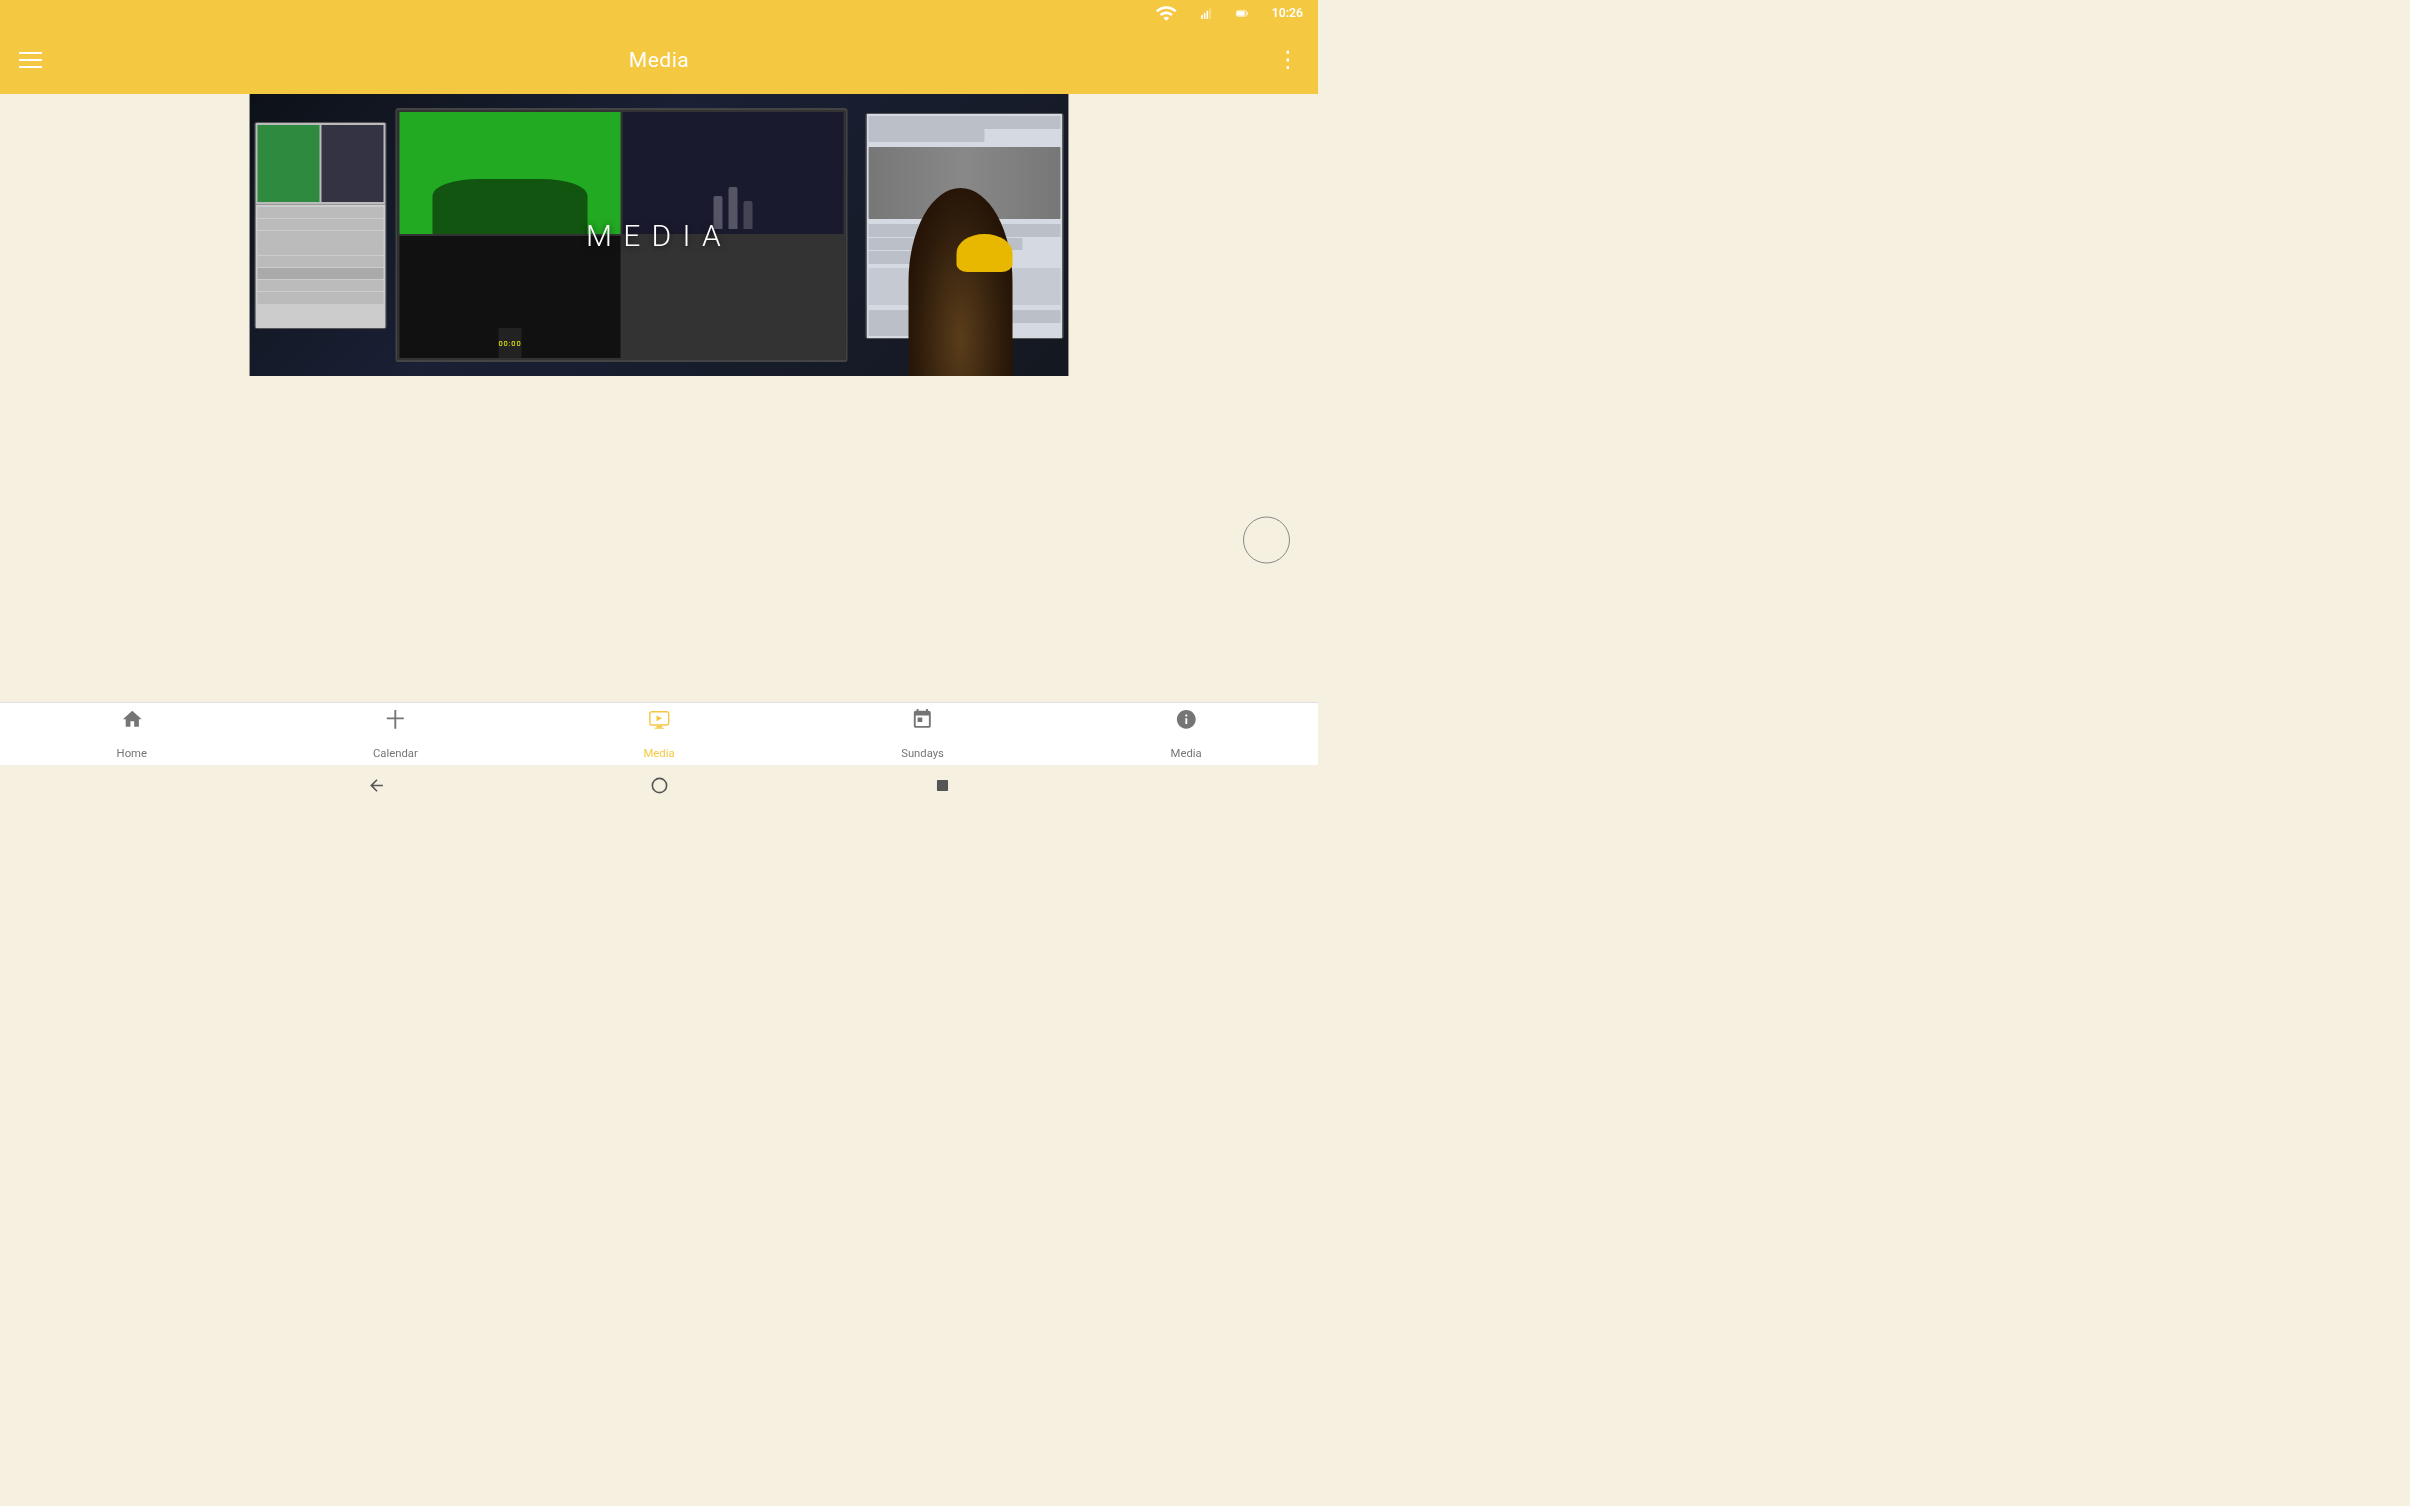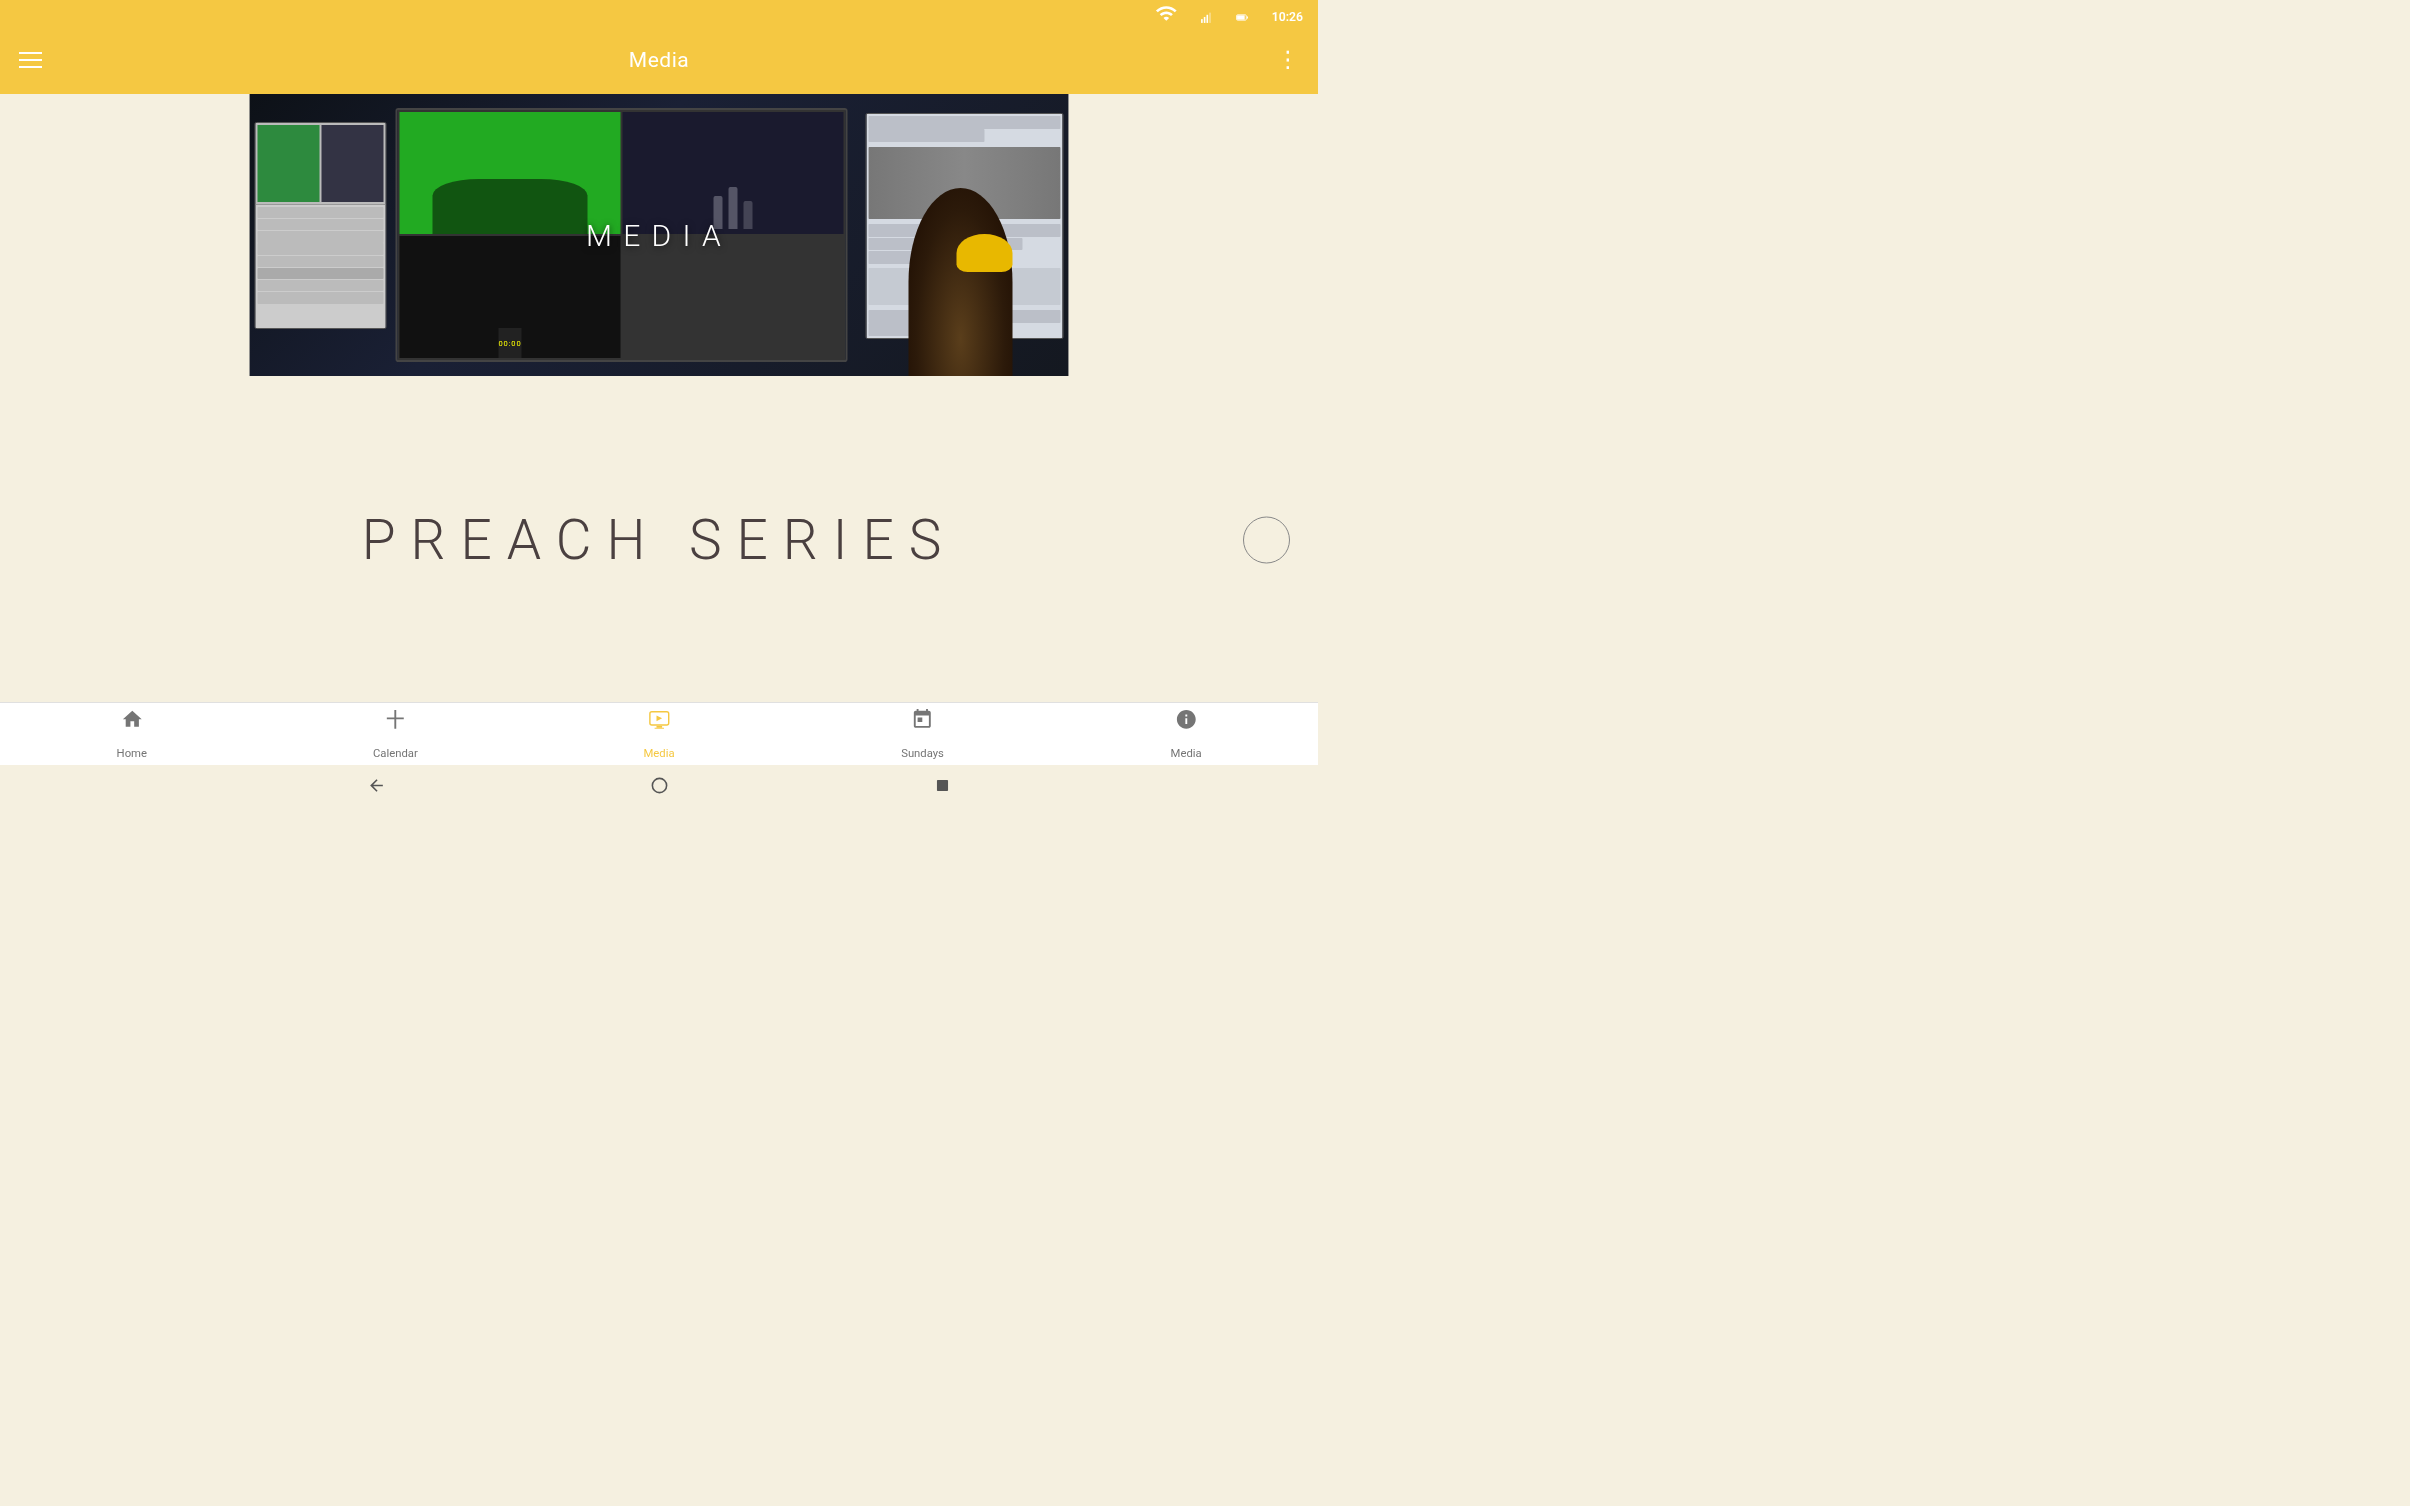--- a/index.html
+++ b/index.html
@@ -21,21 +21,21 @@
       background: #f5c842;
       display: flex;
       align-items: center;
       justify-content: flex-end;
       padding: 0 15px;
       z-index: 100;
     }
 
     .status-bar-icons {
       display: flex;
-      align-items: flex-end;
+      align-items: center;
       gap: 22px;
     }
 
     .status-time {
       font-size: 12.2px;
       font-weight: 600;
       color: #fff;
     }
 
     
@@ -485,21 +485,20 @@
     </div>
 
     <div class="person-hair"></div>
     <div class="yellow-hat"></div>
 
     <div class="media-overlay-text">MEDIA</div>
   </div>
 </div>
 
 <div class="main-content">
-  <h1 class="preach-series-title">PREACH SERIES</h1>
 
   <div class="circle-btn"></div>
 </div>
 
 <div class="bottom-nav">
 
   <div class="nav-item">
     <svg class="icon-svg" viewBox="0 0 24 24" fill="#757575" width="22.6" height="22.6">
       <path d="M10 20v-6h4v6h5v-8h3L12 3 2 12h3v8z"></path>
     </svg>

